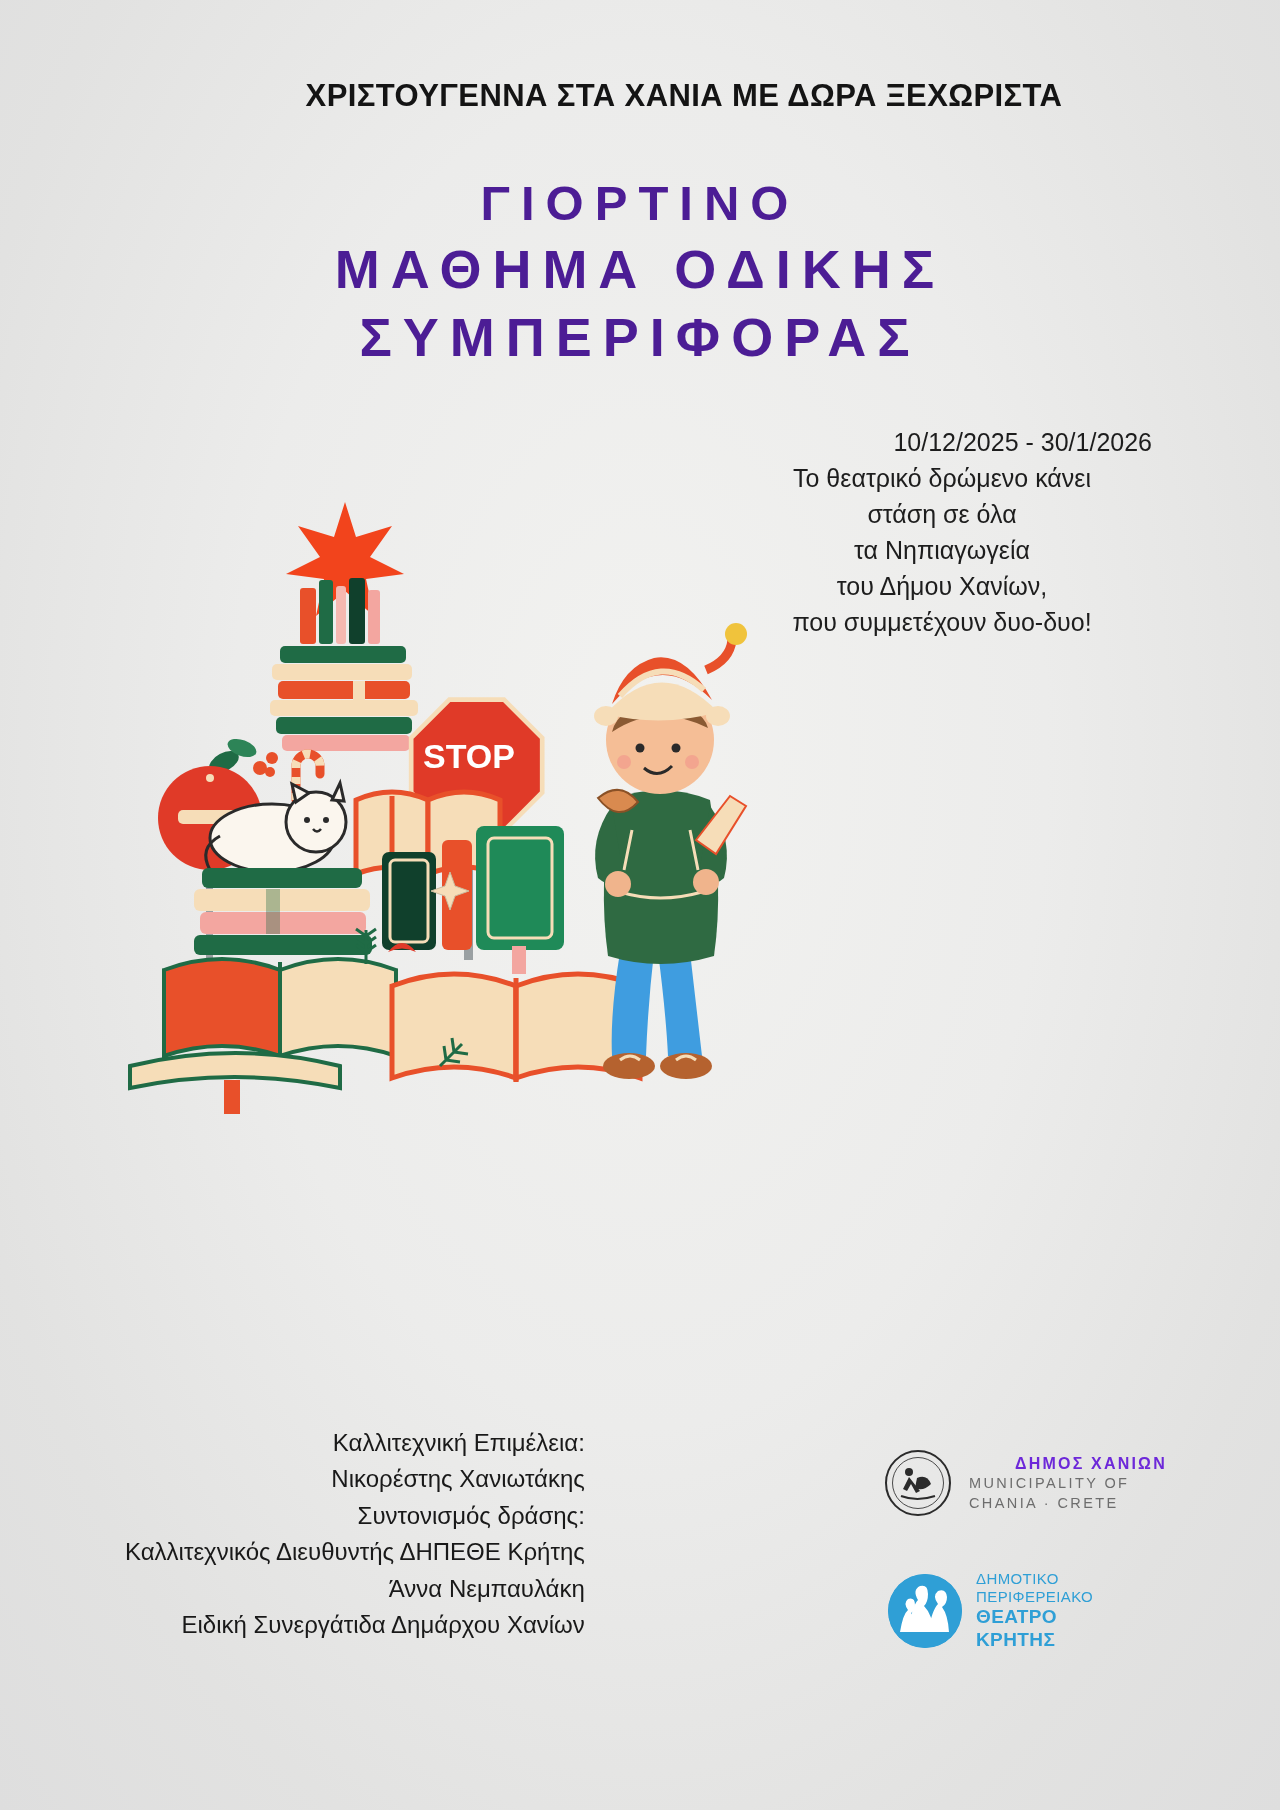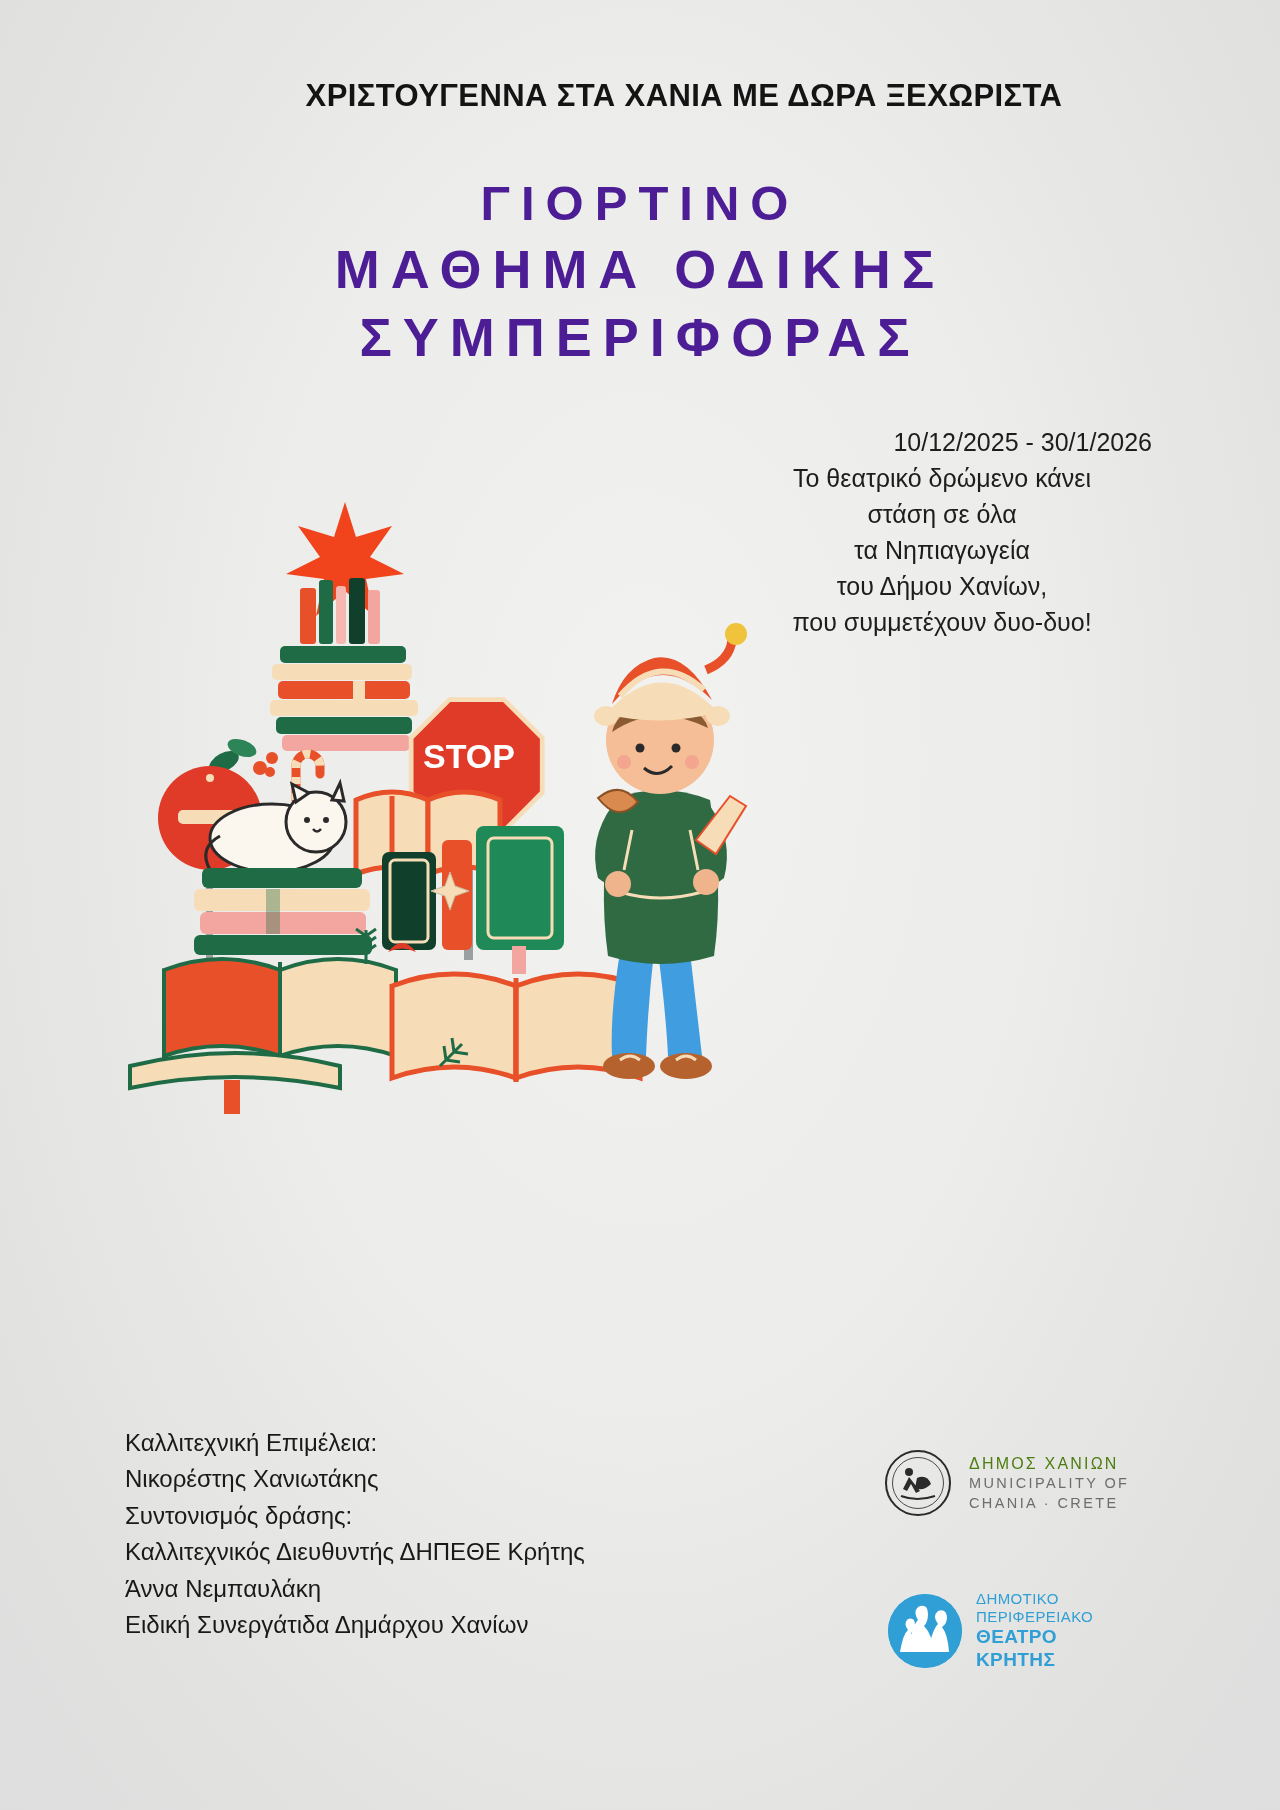--- a/index.html
+++ b/index.html
@@ -78,21 +78,21 @@
 
   
   .credits {
     position: absolute;
     left: 125px;
     top: 1425px;
     font-size: 24px;
     line-height: 1.52;
     color: #191919;
   }
-  .credits span { display: block; }
+  .credits span { display: block; text-align: right; }
 
   
   .logo-municipality {
     position: absolute;
     left: 885px;
     top: 1450px;
     display: flex;
     align-items: center;
     gap: 18px;
   }
@@ -114,39 +114,39 @@
     position: absolute;
     inset: 0;
     display: block;
   }
   .muni-text {
     line-height: 1.32;
   }
   .muni-text .l1 {
     display: block;
     font-size: 16px;
-    font-weight: normal;
+    font-weight: bold;
     letter-spacing: 2.2px;
-    color: #4d7c0f;
+    color: #6d28d9;
+    margin-left: 46px;
   }
   .muni-text .l2, .muni-text .l3 {
     display: block;
     font-size: 14.5px;
     letter-spacing: 2.4px;
     color: #6d6d6d;
   }
 
   .logo-theatre {
     position: absolute;
     left: 888px;
     top: 1570px;
     display: flex;
     align-items: center;
     gap: 14px;
-    margin-top: 20px;
   }
   .logo-theatre .mark {
     width: 74px; height: 74px;
     border-radius: 50%;
     background: #2f9fd6;
     position: relative;
     flex: none;
     overflow: hidden;
   }
   .theatre-text { line-height: 1.2; }

